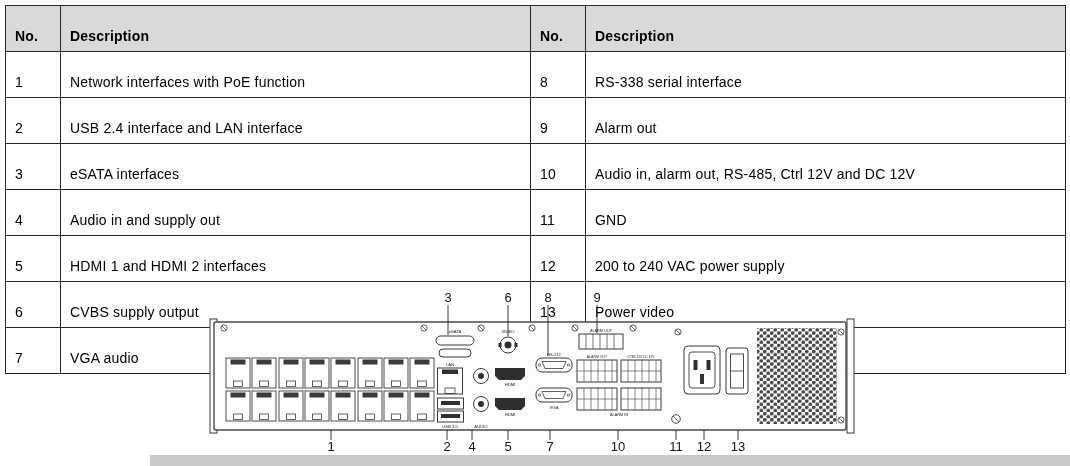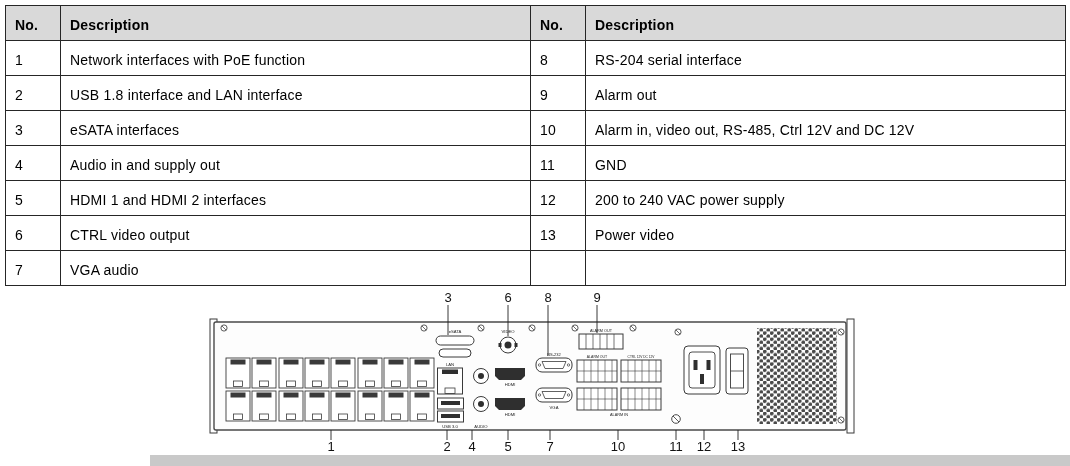--- a/index.html
+++ b/index.html
@@ -3,21 +3,21 @@
 <meta charset="utf-8">
 <style>
   html,body{margin:0;padding:0;background:#fff;}
   #page{position:relative;width:1070px;height:466px;background:#ffffff;
         font-family:"Liberation Sans",sans-serif;overflow:hidden;}
 
   
   table.desc-table{position:absolute;left:5px;top:5px;width:1060px;
         border-collapse:collapse;table-layout:fixed;}
   .desc-table th,.desc-table td{border:1px solid #262626;font-size:14px;
-        padding:8px 8px 4px 9px;color:#000;height:22px;letter-spacing:.2px;
+        padding:19px 8px 4px 9px;color:#000;height:22px;letter-spacing:.2px;
         vertical-align:middle;white-space:nowrap;overflow:hidden;}
   .desc-table th{background:#d9d9d9;text-align:left;font-weight:700;}
 
   
   #panel-svg{position:absolute;left:0;top:288px;width:1070px;height:178px;}
   #panel-svg text{font-family:"Liberation Sans",sans-serif;}
   .callout-num{font-size:13px;fill:#111;}
   .tiny{fill:#222;}
   .ln{stroke:#222;stroke-width:0.9;}
   .outl{fill:#ffffff;stroke:#3a3a3a;stroke-width:1;}
@@ -44,49 +44,49 @@
         <th>Description</th>
         <th>No.</th>
         <th>Description</th>
       </tr>
     </thead>
     <tbody>
       <tr>
         <td>1</td>
         <td>Network interfaces with PoE function</td>
         <td>8</td>
-        <td>RS-204 serial interface</td>
+        <td>RS-338 serial interface</td>
       </tr>
       <tr>
         <td>2</td>
-        <td>USB 1.8 interface and LAN interface</td>
+        <td>USB 2.4 interface and LAN interface</td>
         <td>9</td>
         <td>Alarm out</td>
       </tr>
       <tr>
         <td>3</td>
         <td>eSATA interfaces</td>
         <td>10</td>
-        <td>Alarm in, video out, RS-485, Ctrl 12V and DC 12V</td>
+        <td>Audio in, alarm out, RS-485, Ctrl 12V and DC 12V</td>
       </tr>
       <tr>
         <td>4</td>
         <td>Audio in and supply out</td>
         <td>11</td>
         <td>GND</td>
       </tr>
       <tr>
         <td>5</td>
         <td>HDMI 1 and HDMI 2 interfaces</td>
         <td>12</td>
         <td>200 to 240 VAC power supply</td>
       </tr>
       <tr>
         <td>6</td>
-        <td>CTRL video output</td>
+        <td>CVBS supply output</td>
         <td>13</td>
         <td>Power video</td>
       </tr>
       <tr>
         <td>7</td>
         <td>VGA audio</td>
         <td></td>
         <td></td>
       </tr>
     </tbody>

